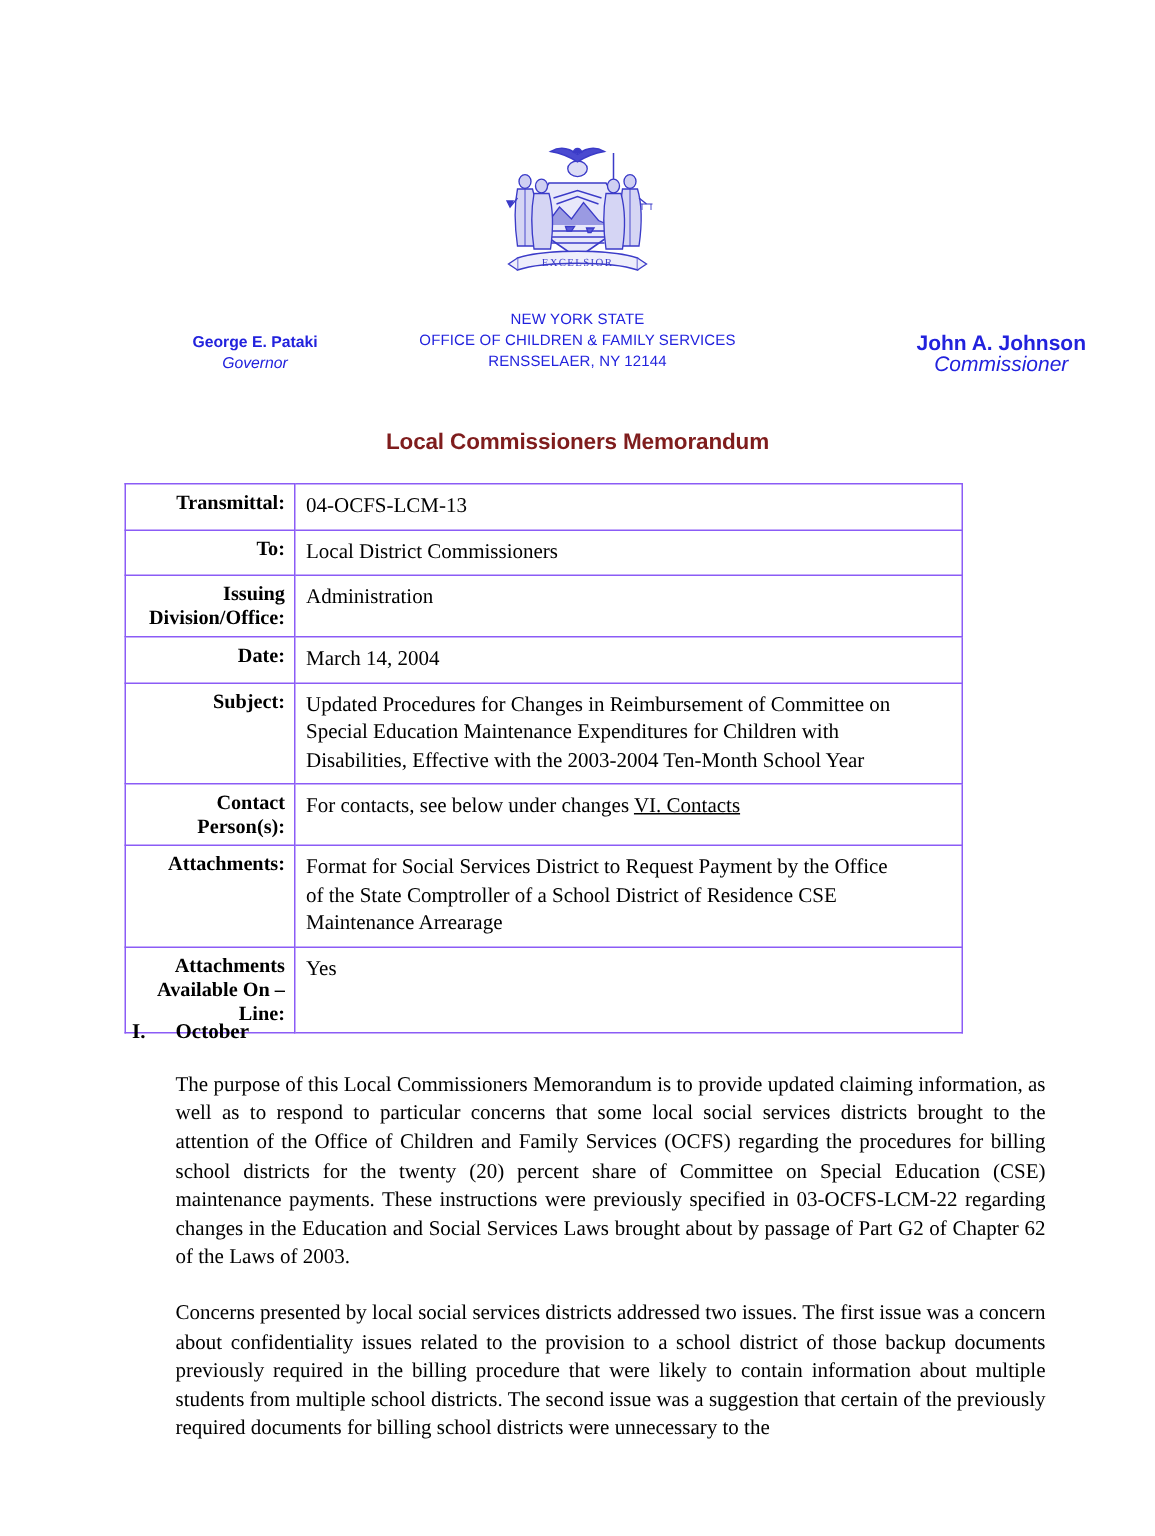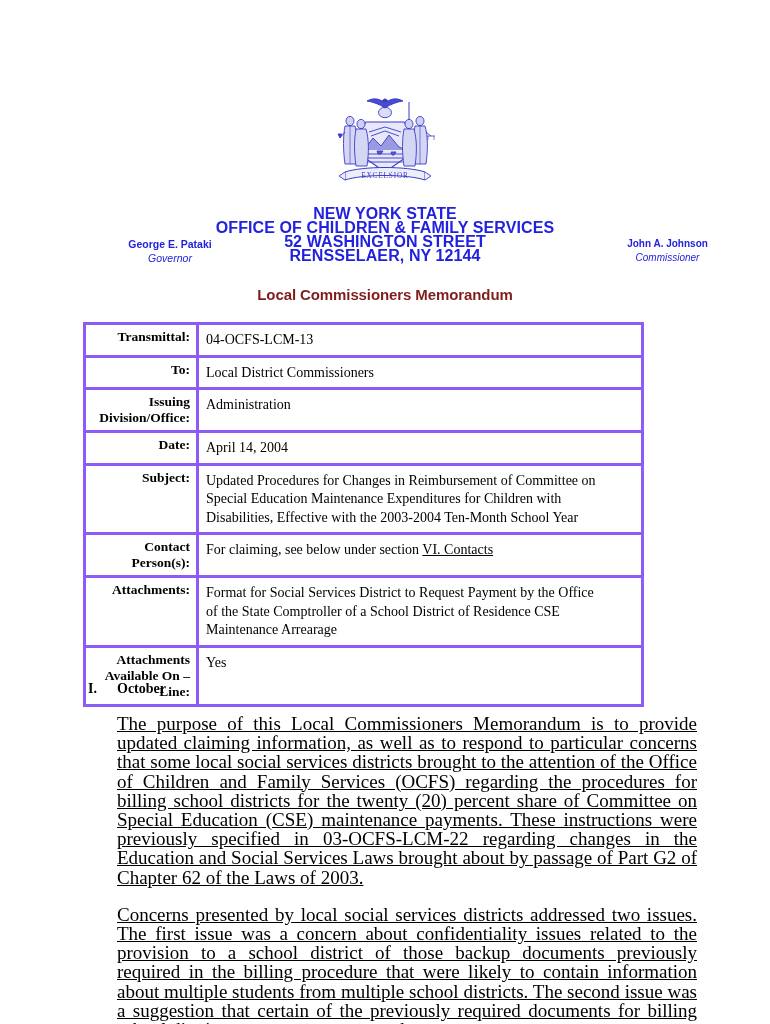--- a/index.html
+++ b/index.html
@@ -44,22 +44,22 @@
     width: 770px;
     height: 62px;
   }
   .lh-center {
     position: absolute;
     left: 195px;
     top: 0;
     width: 380px;
     text-align: center;
     font-family: "Liberation Sans", sans-serif;
-    font-size: 16px;
-    font-weight: bold;
+    font-size: 10px;
+    font-weight: normal;
     color: #2222dd;
     line-height: 14px;
     letter-spacing: 0.1px;
   }
   .lh-left {
     position: absolute;
     left: 60px;
     top: 14px;
     width: 220px;
     text-align: center;
@@ -68,25 +68,25 @@
     color: #2222dd;
     line-height: 14px;
   }
   .lh-right {
     position: absolute;
     left: 565px;
     top: 14px;
     width: 205px;
     text-align: center;
     font-family: "Liberation Sans", sans-serif;
-    font-size: 10px;
+    font-size: 14px;
     color: #2222dd;
     line-height: 14px;
   }
-  .lh-name { font-weight: bold; margin-top: 16px; }
+  .lh-name { font-weight: bold; }
   .lh-title { font-style: italic; font-weight: normal; }
 
   
   .doc-title {
     position: absolute;
     left: 0;
     top: 286px;
     width: 770px;
     text-align: center;
     font-family: "Liberation Sans", sans-serif;
@@ -99,21 +99,21 @@
   
   .hdr-table {
     position: absolute;
     left: 83px;
     top: 322px;
     width: 558px;
     border-collapse: collapse;
     table-layout: fixed;
   }
   .hdr-table td {
-    border: 3px solid #8b5cf6;
+    border: 1px solid #8b5cf6;
     vertical-align: top;
     padding: 0;
   }
   .hdr-table td.lbl {
     width: 113px;
     text-align: right;
     font-weight: bold;
     font-size: 13.5px;
     line-height: 16px;
     padding: 4px 6px 4px 4px;
@@ -147,26 +147,25 @@
     width: 29px;
   }
 
   .body-block {
     position: absolute;
     left: 117px;
     top: 714px;
     width: 580px;
   }
   .para {
-    font-size: 19px;
+    font-size: 14px;
     line-height: 19.2px;
     text-align: justify;
     margin: 0 0 18px 0;
     hyphens: none;
-    text-decoration: underline;
   }
   .para:last-child { margin-bottom: 16px; }
 </style>
 </head>
 <body>
 
 <div class="page">
 
   <div class="seal-wrap">
     <span class="seal">
@@ -219,21 +218,20 @@
         </g>
         <text x="52" y="89.5" text-anchor="middle" font-family="Liberation Serif, serif" font-size="7.2" letter-spacing="0.9" fill="#3b3bc8">EXCELSIOR</text>
       </svg>
     </span>
   </div>
 
   <div class="letterhead">
     <div class="lh-center">
       <div>NEW YORK STATE</div>
       <div>OFFICE OF CHILDREN &amp; FAMILY SERVICES</div>
-      <div>52 WASHINGTON STREET</div>
       <div>RENSSELAER, NY 12144</div>
     </div>
     <div class="lh-left">
       <div class="lh-name">George E. Pataki</div>
       <div class="lh-title">Governor</div>
     </div>
     <div class="lh-right">
       <div class="lh-name">John A. Johnson</div>
       <div class="lh-title">Commissioner</div>
     </div>
@@ -257,36 +255,36 @@
       </tr>
       <tr class="r-issuing">
         <td class="lbl">
           <span class="val-line">Issuing</span>
           <span class="val-line">Division/Office:</span>
         </td>
         <td class="val">Administration</td>
       </tr>
       <tr class="r-date">
         <td class="lbl">Date:</td>
-        <td class="val">April 14, 2004</td>
+        <td class="val">March 14, 2004</td>
       </tr>
       <tr class="r-subject">
         <td class="lbl">Subject:</td>
         <td class="val">
           <span class="val-line">Updated Procedures for Changes in Reimbursement of Committee on</span>
           <span class="val-line">Special Education Maintenance Expenditures for Children with</span>
           <span class="val-line">Disabilities, Effective with the 2003-2004 Ten-Month School Year</span>
         </td>
       </tr>
       <tr class="r-contact">
         <td class="lbl">
           <span class="val-line">Contact</span>
           <span class="val-line">Person(s):</span>
         </td>
-        <td class="val"><span>For claiming, see below under section </span><span class="uline">VI. Contacts</span></td>
+        <td class="val"><span>For contacts, see below under changes </span><span class="uline">VI. Contacts</span></td>
       </tr>
       <tr class="r-attachments">
         <td class="lbl">Attachments:</td>
         <td class="val">
           <span class="val-line">Format for Social Services District to Request Payment by the Office</span>
           <span class="val-line">of the State Comptroller of a School District of Residence CSE</span>
           <span class="val-line">Maintenance Arrearage</span>
         </td>
       </tr>
       <tr class="r-attach-online">

